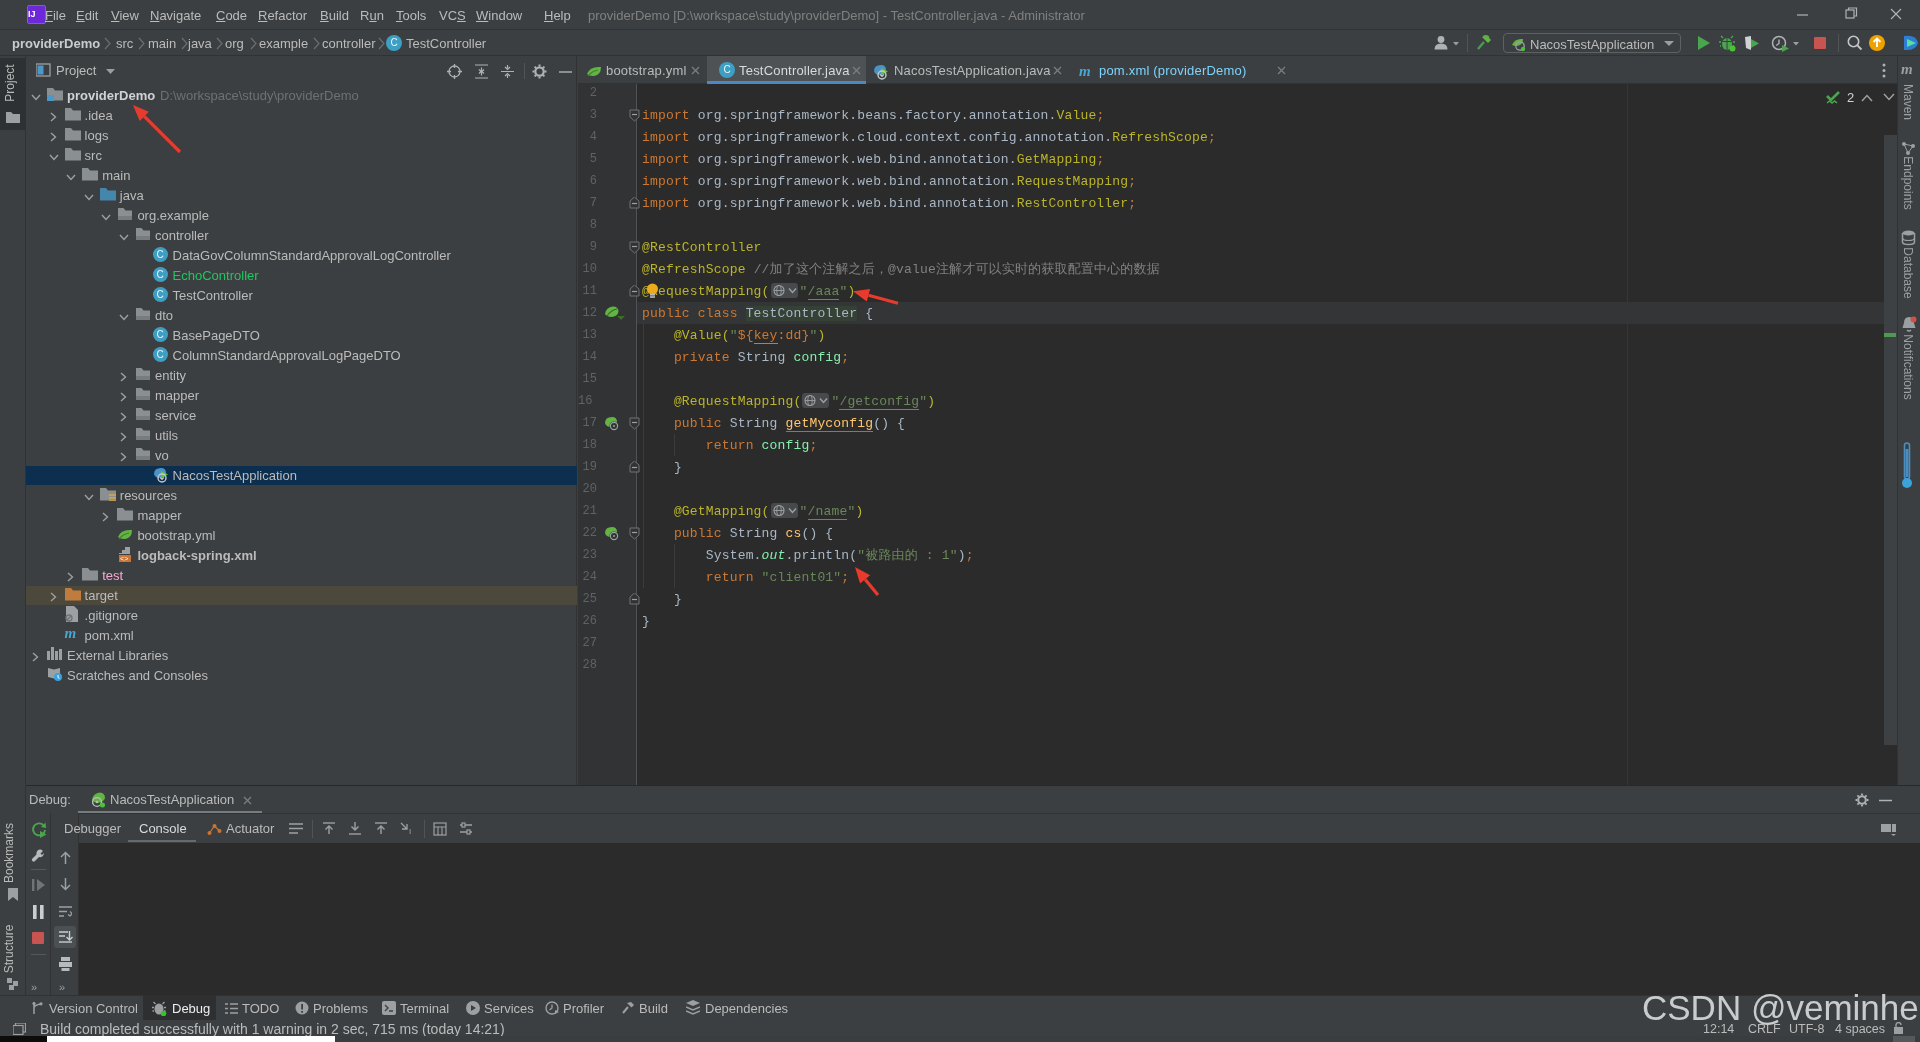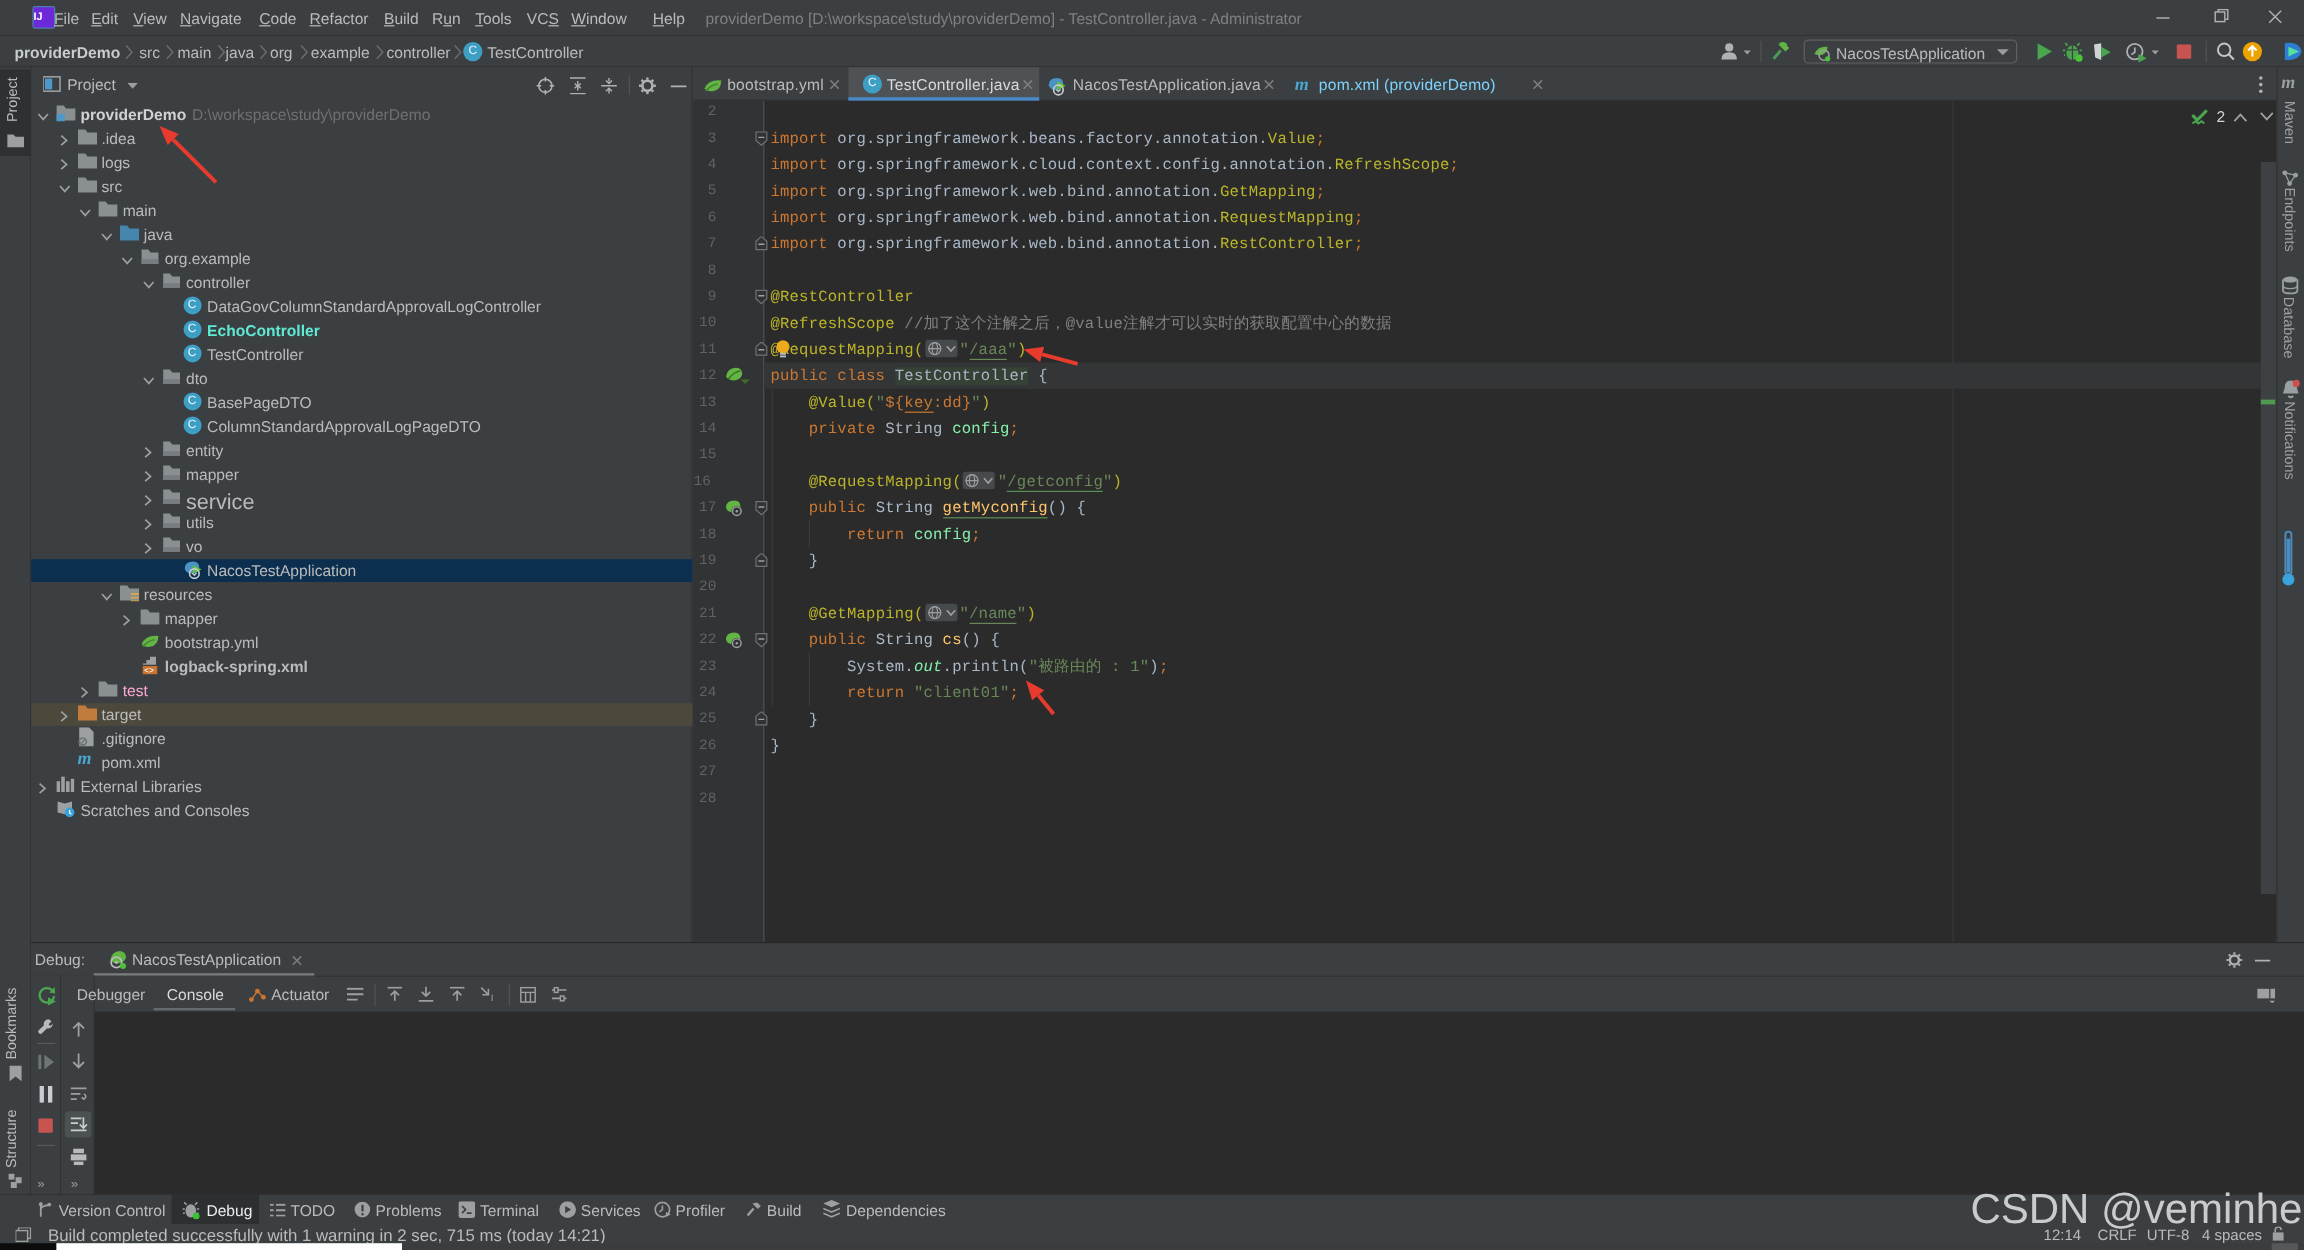--- a/index.html
+++ b/index.html
@@ -223,21 +223,21 @@
     <path d="M1 1 l4 4.5 l4 -4.5" stroke="#9da0a2" stroke-width="1.4" fill="none"></path>
   </svg>
 <svg class="abs" style="left:135.0px;top:227px;width:16px;height:14px">
     <path d="M1 1 h5.5 l2 2.5 h6.5 v9.5 h-14 z" fill="#8a8f92"></path>
     <rect x="1" y="9" width="14" height="4" fill="#767c7f"></rect>
   </svg>
 <div class="abs" style="left:155.0px;top:228px;width:430px;height:15px;font-size:13px;color:#bbbbbb;font-weight:normal;white-space:nowrap;">controller</div>
 <div class="abs" style="left:152.60000000000002px;top:247px;width:15px;height:15px;background:#3e9fc5;border-radius:50%;color:#eaf5fa;font-size:10px;text-align:center;line-height:15px;">C</div>
 <div class="abs" style="left:172.60000000000002px;top:248px;width:430px;height:15px;font-size:13px;color:#bbbbbb;font-weight:normal;white-space:nowrap;">DataGovColumnStandardApprovalLogController</div>
 <div class="abs" style="left:152.60000000000002px;top:267px;width:15px;height:15px;background:#3e9fc5;border-radius:50%;color:#eaf5fa;font-size:10px;text-align:center;line-height:15px;">C</div>
-<div class="abs" style="left:172.60000000000002px;top:268px;width:430px;height:15px;font-size:13px;color:#5eead4;font-weight:bold;white-space:nowrap;">EchoController</div>
+<div class="abs" style="left:172.60000000000002px;top:268px;width:430px;height:15px;font-size:13px;color:#22c55e;font-weight:normal;white-space:nowrap;">EchoController</div>
 <div class="abs" style="left:152.60000000000002px;top:287px;width:15px;height:15px;background:#3e9fc5;border-radius:50%;color:#eaf5fa;font-size:10px;text-align:center;line-height:15px;">C</div>
 <div class="abs" style="left:172.60000000000002px;top:288px;width:430px;height:15px;font-size:13px;color:#bbbbbb;font-weight:normal;white-space:nowrap;">TestController</div>
 <svg class="abs" style="left:119.0px;top:314px;width:10px;height:7px">
     <path d="M1 1 l4 4.5 l4 -4.5" stroke="#9da0a2" stroke-width="1.4" fill="none"></path>
   </svg>
 <svg class="abs" style="left:135.0px;top:307px;width:16px;height:14px">
     <path d="M1 1 h5.5 l2 2.5 h6.5 v9.5 h-14 z" fill="#8a8f92"></path>
     <rect x="1" y="9" width="14" height="4" fill="#767c7f"></rect>
   </svg>
 <div class="abs" style="left:155.0px;top:308px;width:430px;height:15px;font-size:13px;color:#bbbbbb;font-weight:normal;white-space:nowrap;">dto</div>
@@ -261,21 +261,21 @@
     <rect x="1" y="9" width="14" height="4" fill="#767c7f"></rect>
   </svg>
 <div class="abs" style="left:155.0px;top:388px;width:430px;height:15px;font-size:13px;color:#bbbbbb;font-weight:normal;white-space:nowrap;">mapper</div>
 <svg class="abs" style="left:120.0px;top:412px;width:7px;height:10px">
     <path d="M1 1 l4.5 4 l-4.5 4" stroke="#9da0a2" stroke-width="1.4" fill="none"></path>
   </svg>
 <svg class="abs" style="left:135.0px;top:407px;width:16px;height:14px">
     <path d="M1 1 h5.5 l2 2.5 h6.5 v9.5 h-14 z" fill="#8a8f92"></path>
     <rect x="1" y="9" width="14" height="4" fill="#767c7f"></rect>
   </svg>
-<div class="abs" style="left:155.0px;top:408px;width:430px;height:15px;font-size:18px;color:#bbbbbb;font-weight:normal;white-space:nowrap;">service</div>
+<div class="abs" style="left:155.0px;top:408px;width:430px;height:15px;font-size:13px;color:#bbbbbb;font-weight:normal;white-space:nowrap;">service</div>
 <svg class="abs" style="left:120.0px;top:432px;width:7px;height:10px">
     <path d="M1 1 l4.5 4 l-4.5 4" stroke="#9da0a2" stroke-width="1.4" fill="none"></path>
   </svg>
 <svg class="abs" style="left:135.0px;top:427px;width:16px;height:14px">
     <path d="M1 1 h5.5 l2 2.5 h6.5 v9.5 h-14 z" fill="#8a8f92"></path>
     <rect x="1" y="9" width="14" height="4" fill="#767c7f"></rect>
   </svg>
 <div class="abs" style="left:155.0px;top:428px;width:430px;height:15px;font-size:13px;color:#bbbbbb;font-weight:normal;white-space:nowrap;">utils</div>
 <svg class="abs" style="left:120.0px;top:452px;width:7px;height:10px">
     <path d="M1 1 l4.5 4 l-4.5 4" stroke="#9da0a2" stroke-width="1.4" fill="none"></path>

